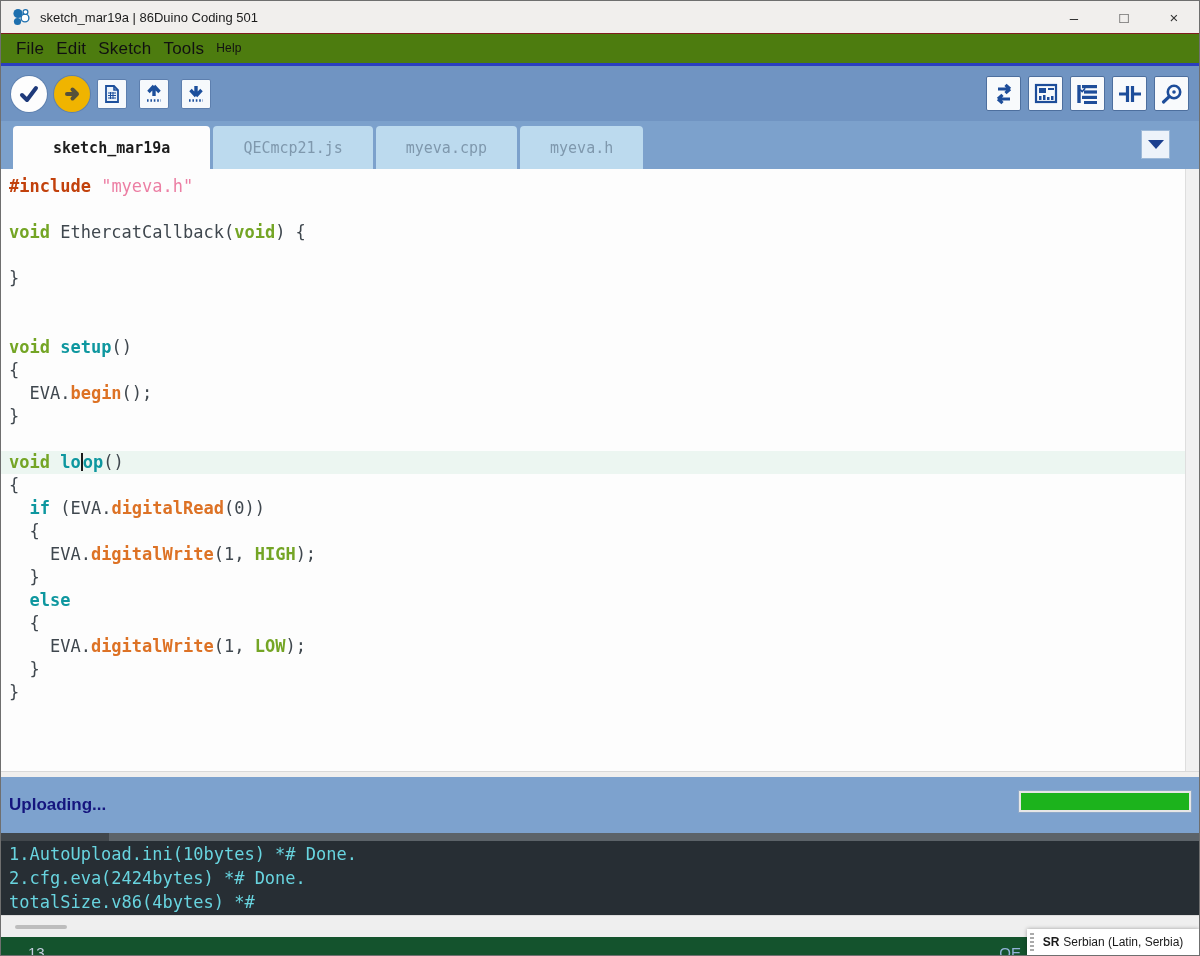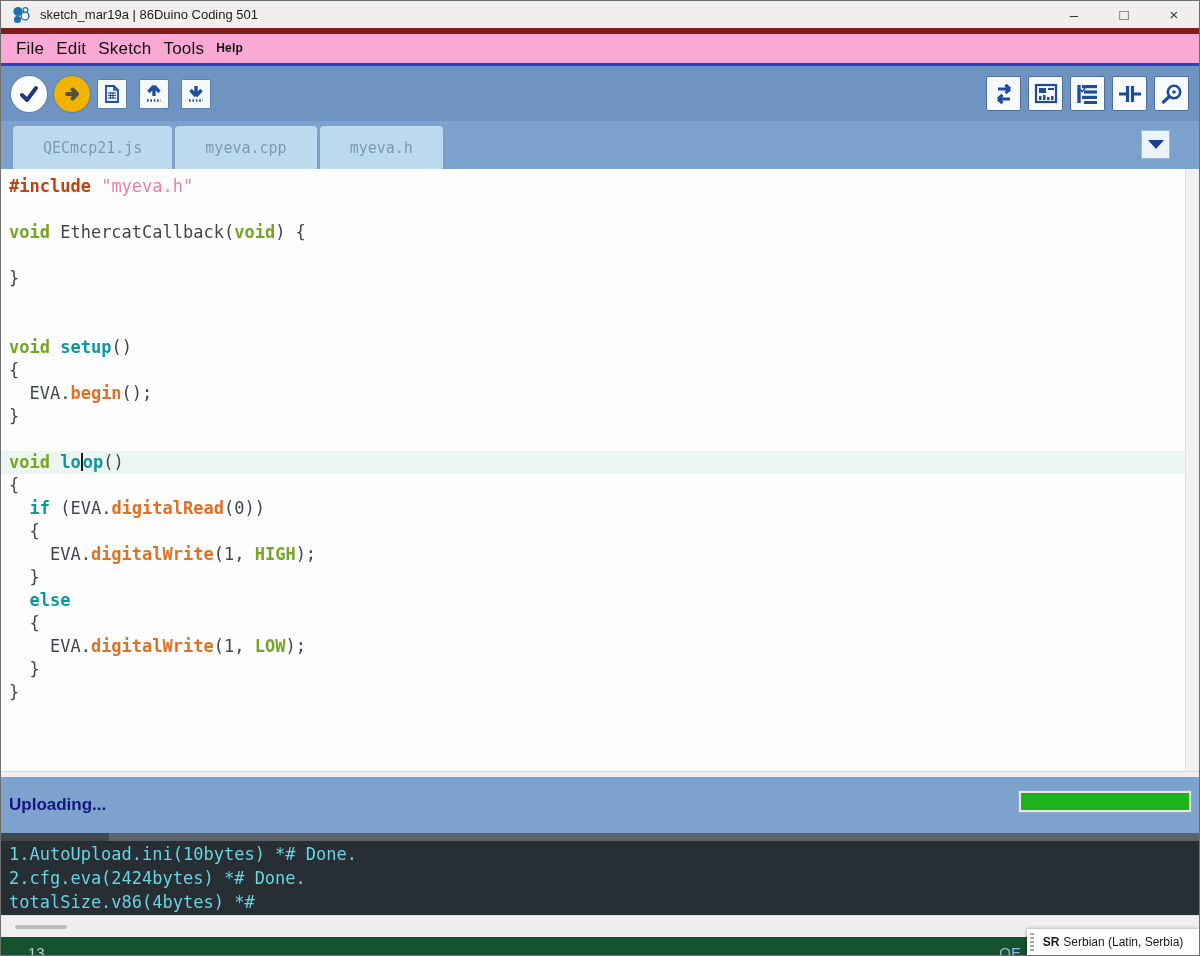--- a/index.html
+++ b/index.html
@@ -6,38 +6,38 @@
   html,body { width:1200px; height:956px; overflow:hidden; }
   body {
     font-family:"Liberation Sans", sans-serif;
     border:1px solid #6f6f6f;
     background:#fff;
     position:relative;
   }
 
   
   .titlebar {
-    height:33px; background:#f1efed; border-bottom:6px solid #7f1d1d;
+    height:33px; background:#f1efed; border-bottom:1px solid #7f1d1d;
     display:flex; align-items:center; padding-left:10px;
   }
   .titlebar .logo { width:20px; height:20px; margin-right:9px; }
   .titlebar .title { font-size:13px; color:#1b1b1b; }
   .win-controls { margin-left:auto; display:flex; height:100%; }
   .win-btn {
     width:50px; height:100%; display:flex; align-items:center; justify-content:center;
     color:#333; font-size:15px; cursor:default;
   }
 
   
   .menubar {
-    height:29px; background:#f9a8d4; display:flex; align-items:center;
+    height:29px; background:#4d7c0f; display:flex; align-items:center;
     padding-left:9px; gap:0;text-align:center;
   }
   .menu-item { font-size:17px; color:#111; padding:0 6px; letter-spacing:0.2px; }
-  .menu-item.small { font-size:12px; font-weight:bold; position:relative; top:-1px; }
+  .menu-item.small { font-size:12px; font-weight:normal; position:relative; top:-1px; }
 
   
   .toolbar {
     height:58px; background:#7094c2; border-top:3px solid #2b3fc1;
     display:flex; align-items:center; padding:0 10px;
   }
   .tb-circle {
     width:36px; height:36px; border-radius:50%; display:flex; align-items:center;
     justify-content:center; margin-right:7px; box-shadow:0 0 0 1px rgba(40,70,120,.25);
   }
@@ -249,20 +249,21 @@
         <circle cx="15" cy="11" r="6.2" fill="none" stroke="#1d4d9a" stroke-width="2.6"></circle>
         <circle cx="15" cy="11" r="1.8" fill="#1d4d9a"></circle>
         <line x1="10.2" y1="15.6" x2="4.5" y2="21" stroke="#1d4d9a" stroke-width="3.2" stroke-linecap="round"></line>
       </svg>
     </div>
   </div>
 </div>
 
 <div class="tabbar">
   <div style="display:flex;align-items:flex-end;">
+      <div class="tab active">sketch_mar19a</div>
       <div class="tab">QECmcp21.js</div>
       <div class="tab">myeva.cpp</div>
       <div class="tab">myeva.h</div>
     </div>
   <div class="tab-dropdown">
     <div class="tri"></div>
   </div>
 </div>
 
 <div class="editor">

